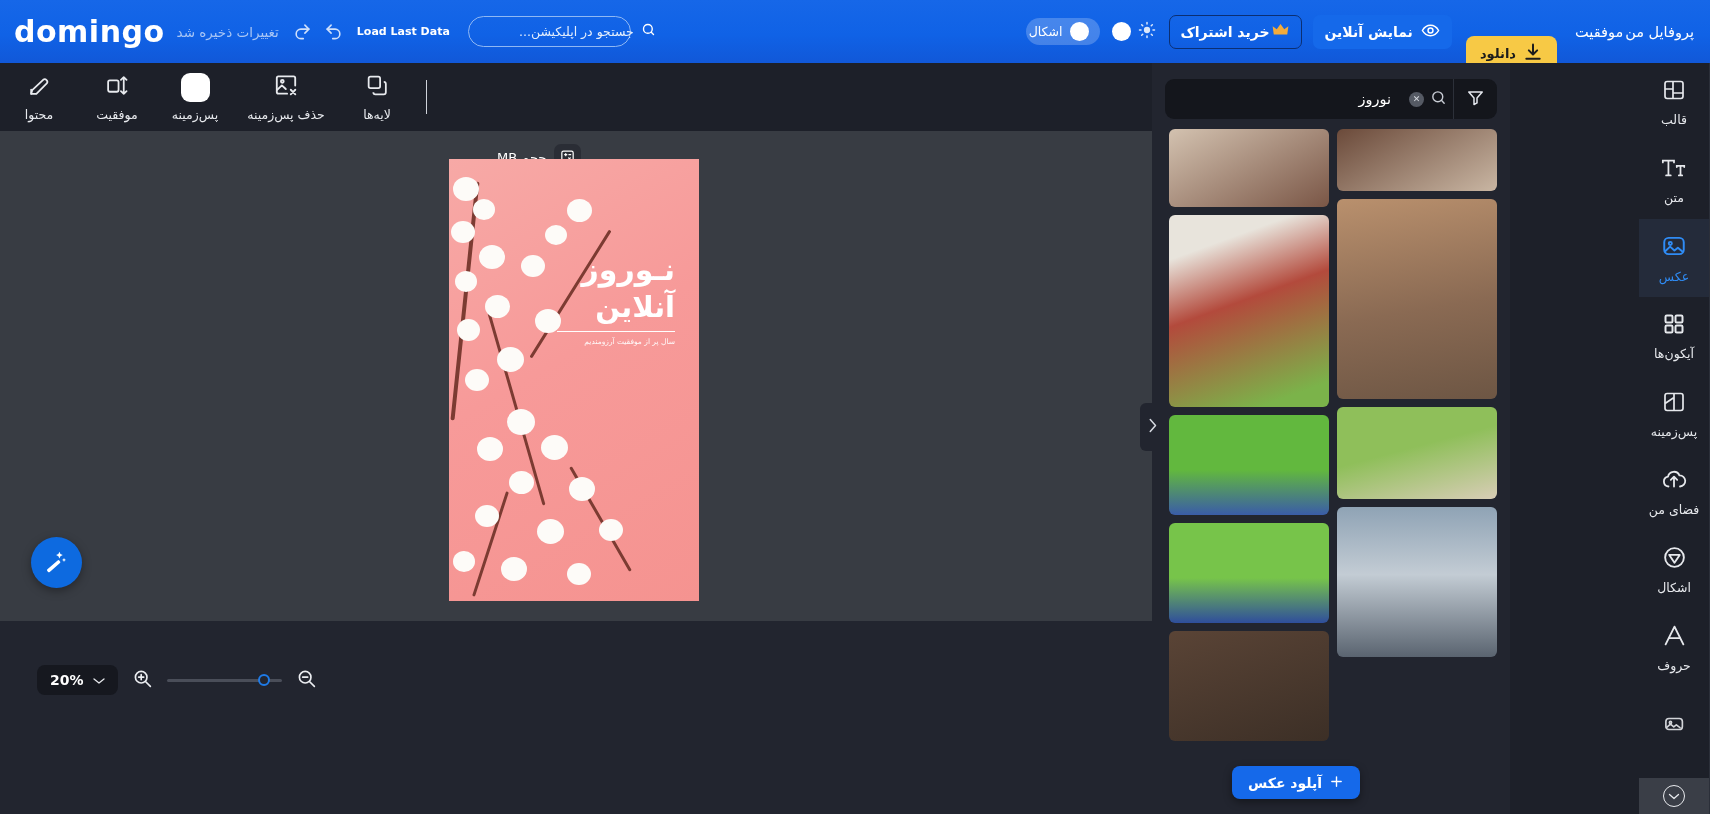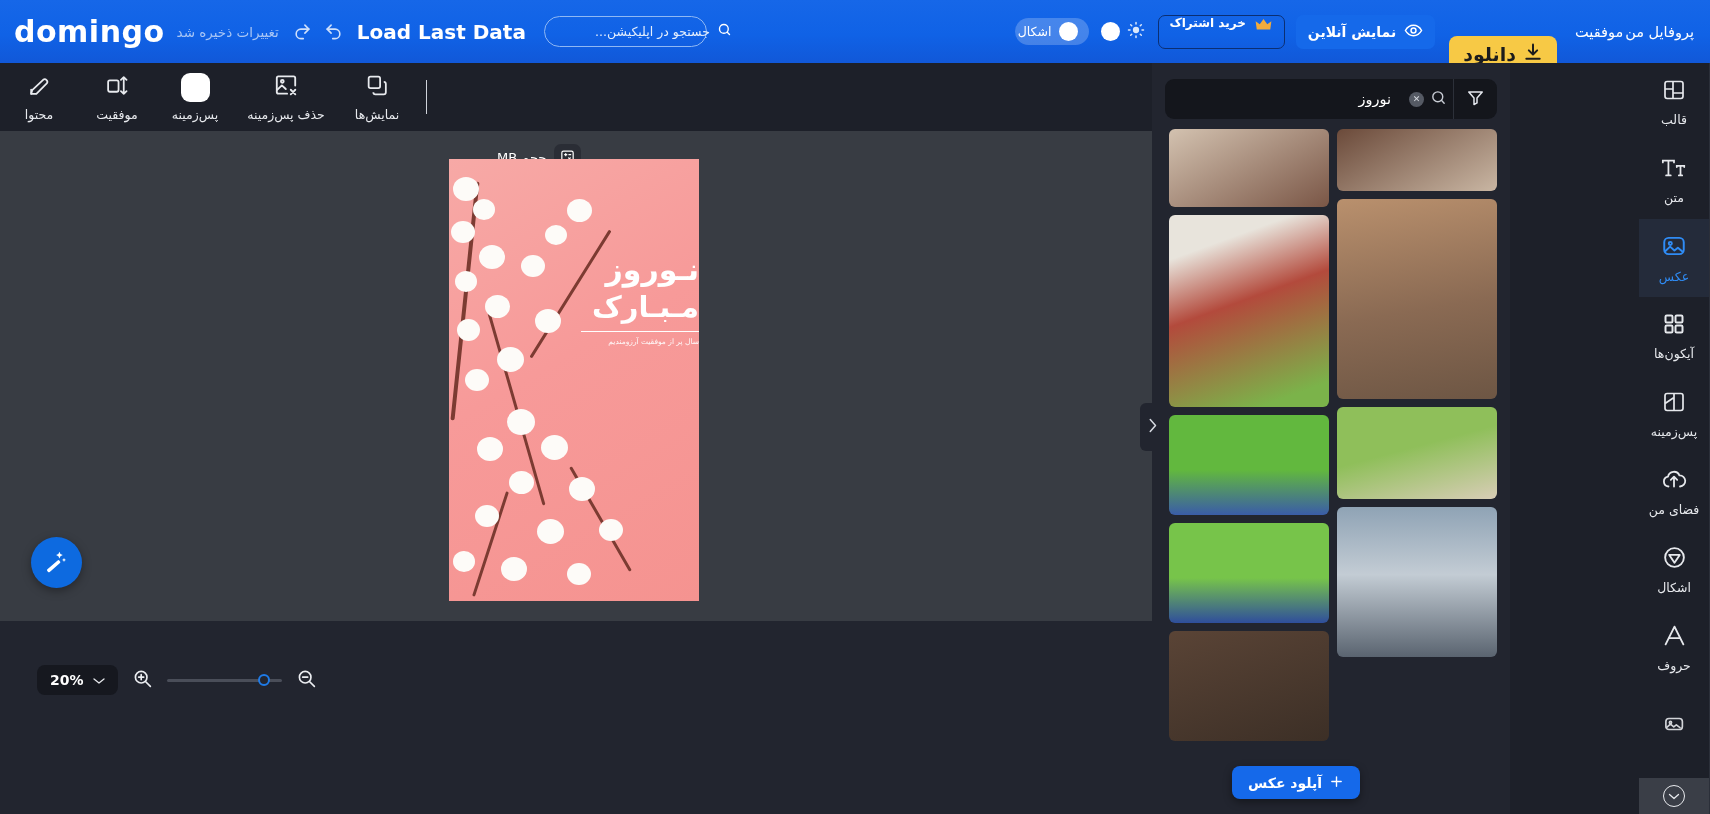--- a/index.html
+++ b/index.html
@@ -22,21 +22,21 @@
   }
   .logo {
     font-size: 30px; font-weight: 700; letter-spacing: .5px;
     color: #fff; direction: ltr; margin-left: 0; margin-right: 12px;
     font-family: "DejaVu Sans", sans-serif;
   }
   .saved-text { color: #a9c6f5; font-size: 13.5px; margin-right: 14px; }
   .undo-redo { display: flex; gap: 12px; margin-right: 14px; align-items: center; }
   .undo-redo svg { display: block; }
   .load-last {
-    color: #fff; font-size: 20px; font-weight: 600; margin-right: 18px;
+    color: #fff; font-size: 11px; font-weight: 600; margin-right: 18px;
     direction: ltr; white-space: nowrap;
   }
   .hsearch {
     margin-right: 16px; width: 163px; height: 31px;
     border: 1.4px solid #8fb8f4; border-radius: 16px;
     display: flex; flex-direction: row-reverse; align-items: center;
     padding: 0 11px 0 9px; gap: 7px;
   }
   .hsearch input {
     flex: 1; background: transparent; border: 0; outline: none;
@@ -49,34 +49,34 @@
   .mode-toggle {
     display: flex; flex-direction: row-reverse; align-items: center;
     background: rgba(255,255,255,.22); border-radius: 14px;
     height: 27px; padding: 0 11px 0 3px; gap: 8px; margin-left: 10px;
   }
   .mode-toggle .lbl { font-size: 12.5px; color: #fff; }
   .knob { width: 19px; height: 19px; border-radius: 50%; background: #fff; flex: none; }
   .theme-toggle { display: flex; flex-direction: row-reverse; align-items: center; gap: 7px; margin-left: 12px; }
 
   .btn-sub {
-    display: flex; flex-direction: row-reverse; gap: 7px;
+    display: flex; flex-direction: row-reverse; align-items: center; gap: 0;
     border: 1.4px solid #0b2f73; border-radius: 7px; height: 34px;
-    padding: 0 10px; margin-left: 13px; font-size: 12px; font-weight: 600;
+    padding: 0 10px; margin-left: 13px; font-size: 14px; font-weight: 600;
     background: transparent; color: #fff; white-space: nowrap;
   }
   .btn-online {
     display: flex; flex-direction: row-reverse; align-items: center; gap: 8px;
     background: #1569ea; border-radius: 7px; height: 34px; padding: 0 12px;
     margin-left: 11px; font-size: 14px; font-weight: 600; white-space: nowrap;
   }
   .btn-dl {
     display: flex; flex-direction: row-reverse; align-items: center; gap: 7px;
     background: #f7c945; color: #1c1c1c; border-radius: 8px; height: 36px;
-    padding: 0 14px; margin-left: 14px; font-size: 19px; font-weight: 700;
+    padding: 0 14px; margin-left: 14px; font-size: 13px; font-weight: 700;
     white-space: nowrap;
     margin-top: 44px;
   }
   .hlink { font-size: 14.5px; color: #fff; margin-left: 18px; white-space: nowrap; }
   .hlink.last { margin-left: 2px; }
 
   
   .toolstrip {
     position: absolute; top: 63px; left: 0; width: 1152px; height: 68px;
     background: #1d2029; display: flex; flex-direction: row-reverse;
@@ -106,21 +106,21 @@
   .size-txt { font-size: 13px; color: #ffffff; direction: rtl; }
 
   .poster {
     position: absolute; left: 449px; top: 28px; width: 250px; height: 442px;
     background: linear-gradient(150deg,#f7a9a6 0%,#f79a99 45%,#f59390 100%);
     overflow: hidden;
   }
   .blossom { position: absolute; border-radius: 50%; background: #fdfbf8; }
   .branch { position: absolute; background: #7c3b32; border-radius: 2px; transform-origin: center; }
   .poster-title {
-    position: absolute; right: 0; top: 96px; text-align: right;
+    position: absolute; right: 24px; top: 96px; text-align: right;
     color: #fff; line-height: 1;
   }
   .poster-title .l1 { font-size: 30px; font-weight: 700; letter-spacing: 1px; }
   .poster-title .l2 { font-size: 29px; font-weight: 700; margin-top: 8px; letter-spacing: 3px; }
   .poster-rule { width: 118px; height: 1px; background: #fff; margin: 9px 0 6px auto; }
   .poster-title .l3 { font-size: 7.5px; color: #fff; opacity: .95; }
 
   .chev-down {
     position: absolute; left: 562px; top: 489px;
     width: 26px; height: 20px; display: flex; align-items: center; justify-content: center;
@@ -341,21 +341,21 @@
       </span>
       <span class="tlabel">حذف پس‌زمینه</span>
     </div>
     <div class="tool">
       <span>
         <svg width="25" height="25" viewBox="0 0 24 24" fill="none" stroke="#e8eaee" stroke-width="1.7" stroke-linejoin="round">
             <rect x="3.5" y="3.5" width="11" height="11" rx="1.8"></rect>
             <path d="M8 18.5a2 2 0 0 0 2 2h8a2 2 0 0 0 2-2v-8a2 2 0 0 0-2-2"></path>
           </svg>
       </span>
-      <span class="tlabel">نمایش‌ها</span>
+      <span class="tlabel">لایه‌ها</span>
     </div>
     <div class="tool-divider"></div>
   </div>
 
   <div class="canvas-area">
 
     <div class="size-badge-wrap">
       <span class="size-txt">حجم MB</span>
       <span class="size-ico">
         <svg width="17" height="17" viewBox="0 0 24 24" fill="none" stroke="#fff" stroke-width="1.7" stroke-linecap="round">
@@ -393,21 +393,21 @@
       <div class="blossom" style="left:120px;top:318px;width:26px;height:24px"></div>
       <div class="blossom" style="left:26px;top:346px;width:24px;height:22px"></div>
       <div class="blossom" style="left:88px;top:360px;width:27px;height:25px"></div>
       <div class="blossom" style="left:150px;top:360px;width:24px;height:22px"></div>
       <div class="blossom" style="left:52px;top:398px;width:26px;height:24px"></div>
       <div class="blossom" style="left:118px;top:404px;width:24px;height:22px"></div>
       <div class="blossom" style="left:4px;top:392px;width:22px;height:21px"></div>
 
       <div class="poster-title">
         <div class="l1">نـوروز</div>
-        <div class="l2">مـبـارک</div>
+        <div class="l2">آنلاین</div>
         <div class="poster-rule"></div>
         <div class="l3">سال پر از موفقیت آرزومندیم</div>
       </div>
     </div>
 
     <div class="chev-down">
       <span>
         <svg width="18" height="12" viewBox="0 0 24 14" fill="none" stroke="#cdd2d9" stroke-width="2.2" stroke-linecap="round" stroke-linejoin="round">
             <path d="M2 3l10 8 10-8"></path>
           </svg>

